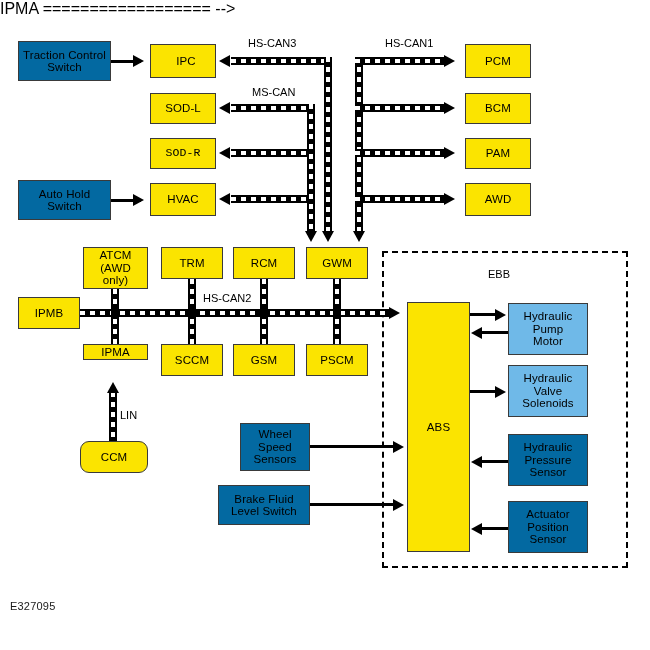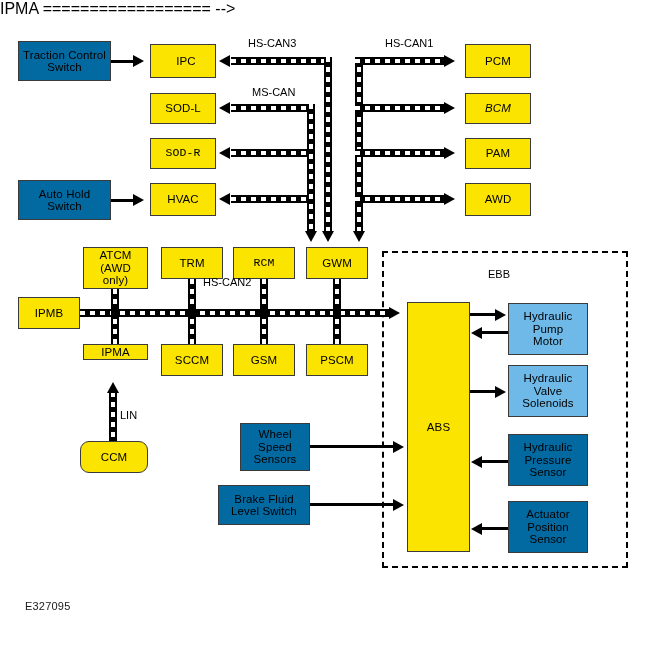--- a/index.html
+++ b/index.html
@@ -130,21 +130,21 @@
   <div class="bus-v" style="left:307px;top:104px;height:131px;"></div>
   <div class="ah ah-d" style="left:305px;top:231px;"></div>
   <div class="lbl" style="left:252px;top:86px;">MS-CAN</div>
 
   
   
   
   <div class="node yellow" style="left:465px;top:44px;width:66px;height:34px;">
     <span>PCM</span>
   </div>
-  <div class="node yellow" style="left:465px;top:93px;width:66px;height:31px;font-style:italic;">
+  <div class="node yellow" style="left:465px;top:93px;width:66px;height:31px;">
     <span>BCM</span>
   </div>
   <div class="node yellow" style="left:465px;top:138px;width:66px;height:31px;">
     <span>PAM</span>
   </div>
   <div class="node yellow" style="left:465px;top:183px;width:66px;height:33px;">
     <span>AWD</span>
   </div>
 
   
@@ -165,21 +165,21 @@
   
   
   
   <div class="node yellow" style="left:83px;top:247px;width:65px;height:42px;white-space:pre-line;">
     <span style="white-space:pre-line;">ATCM
 (AWD only)</span>
   </div>
   <div class="node yellow" style="left:161px;top:247px;width:62px;height:32px;">
     <span>TRM</span>
   </div>
-  <div class="node yellow" style="left:233px;top:247px;width:62px;height:32px;font-family:Liberation Mono, monospace;">
+  <div class="node yellow" style="left:233px;top:247px;width:62px;height:32px;">
     <span>RCM</span>
   </div>
   <div class="node yellow" style="left:306px;top:247px;width:62px;height:32px;">
     <span>GWM</span>
   </div>
 
   <div class="node yellow" style="left:18px;top:297px;width:62px;height:32px;">
     <span>IPMB</span>
   </div>
 
@@ -192,21 +192,21 @@
   <div class="node yellow" style="left:233px;top:344px;width:62px;height:32px;">
     <span>GSM</span>
   </div>
   <div class="node yellow" style="left:306px;top:344px;width:62px;height:32px;">
     <span>PSCM</span>
   </div>
 
   
   <div class="bus-h" style="left:80px;top:309px;width:310px;"></div>
   <div class="ah ah-r" style="left:389px;top:307px;"></div>
-  <div class="lbl" style="left:203px;top:276px;">HS-CAN2</div>
+  <div class="lbl" style="left:203px;top:292px;">HS-CAN2</div>
 
   
   <div class="bus-v" style="left:111px;top:289px;height:55px;"></div>
   <div class="bus-v" style="left:188px;top:279px;height:65px;"></div>
   <div class="bus-v" style="left:260px;top:279px;height:65px;"></div>
   <div class="bus-v" style="left:333px;top:279px;height:65px;"></div>
 
   
   <div class="joint" style="left:111px;top:309px;width:8px;height:8px;"></div>
   <div class="joint" style="left:188px;top:309px;width:8px;height:8px;"></div>
@@ -284,15 +284,15 @@
 
   
   <div class="solid-h" style="left:482px;top:460px;width:28px;"></div>
   <div class="ah ah-l" style="left:471px;top:455.5px;"></div>
 
   
   <div class="solid-h" style="left:482px;top:527px;width:28px;"></div>
   <div class="ah ah-l" style="left:471px;top:522.5px;"></div>
 
   
-  <div class="figid" style="left:10px;top:600px;margin-left:15px;">E327095</div>
+  <div class="figid" style="left:10px;top:600px;">E327095</div>
 
 </div>
 
 </body></html>

